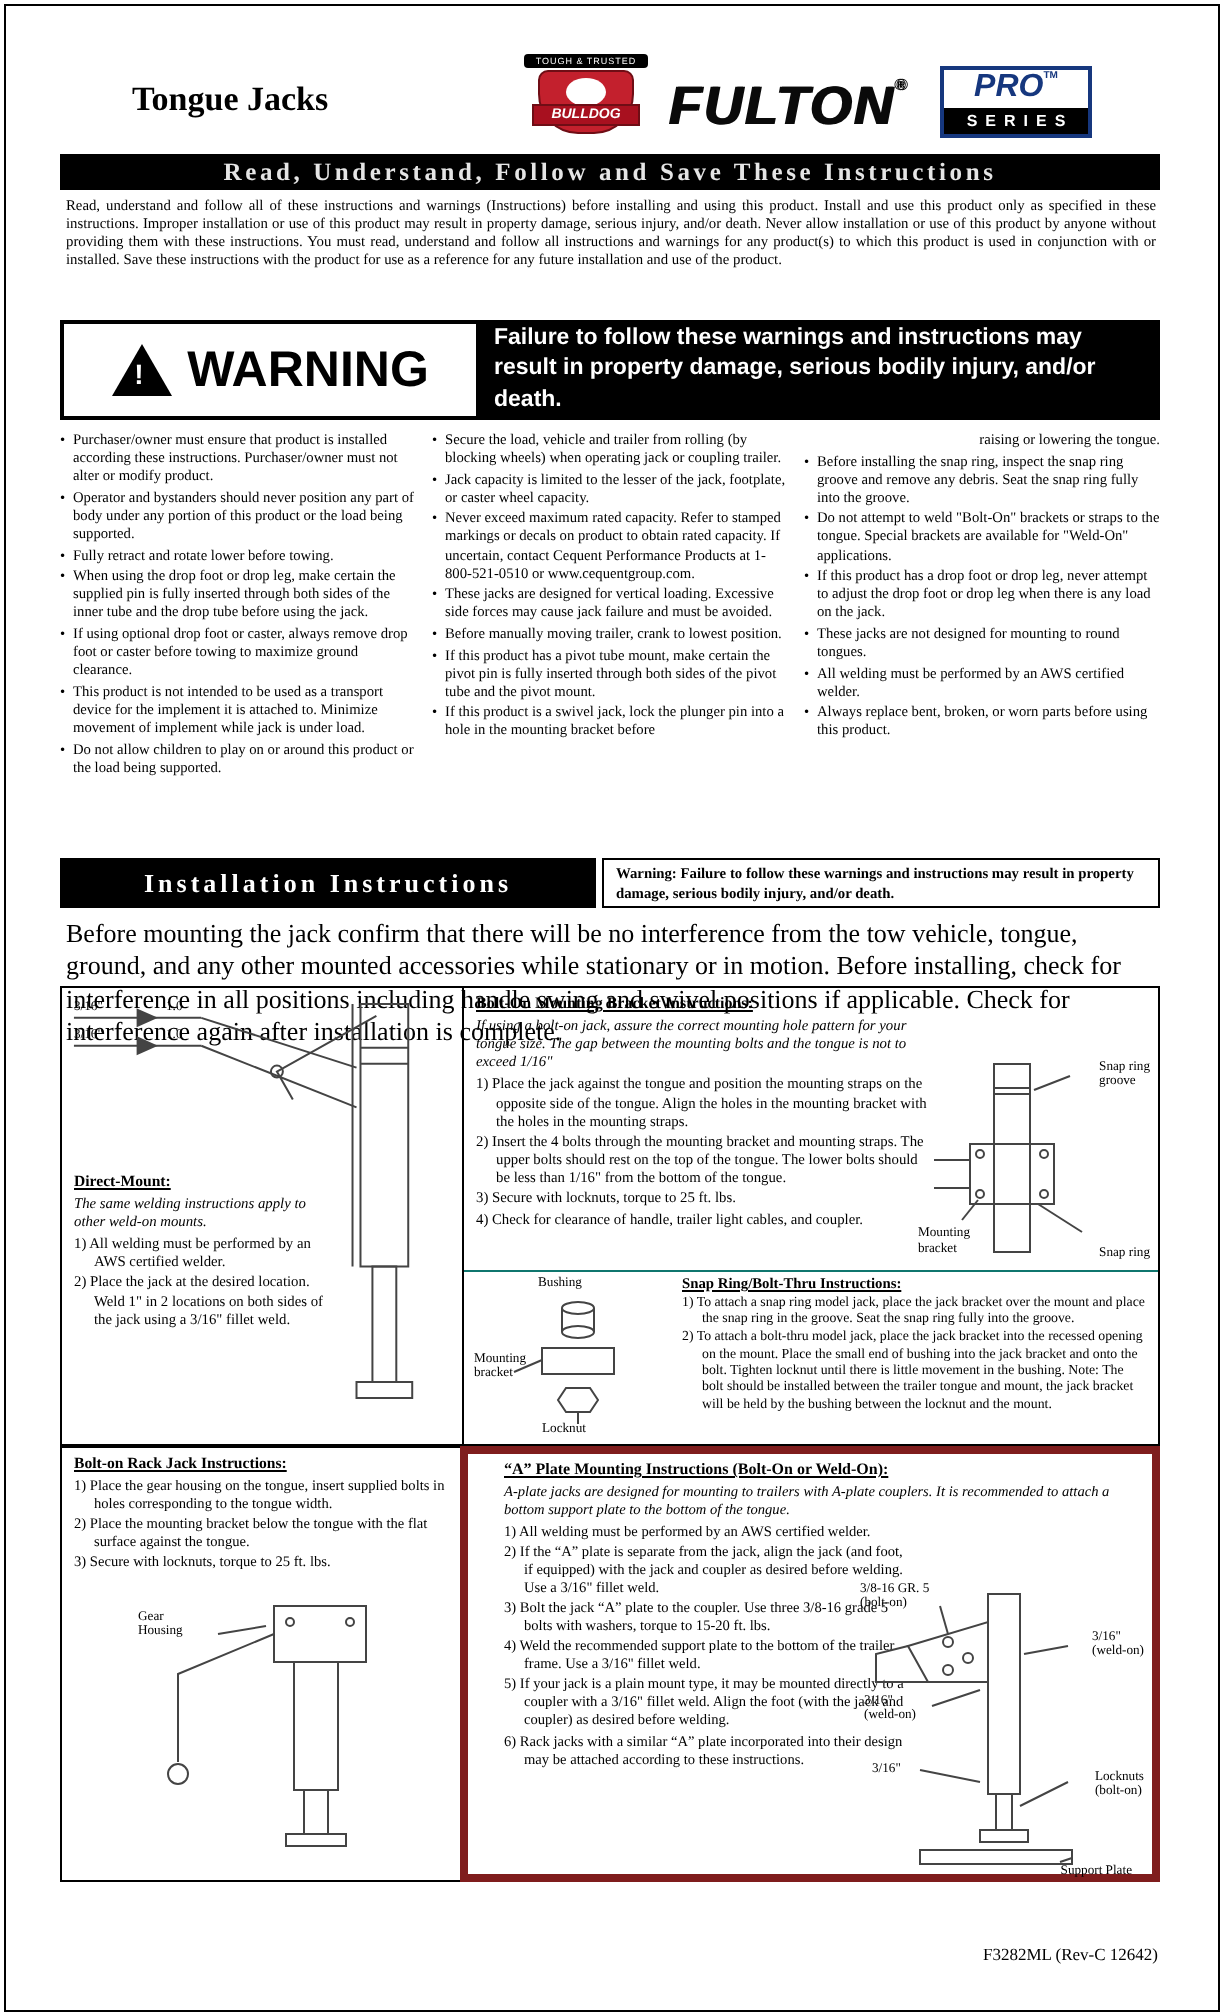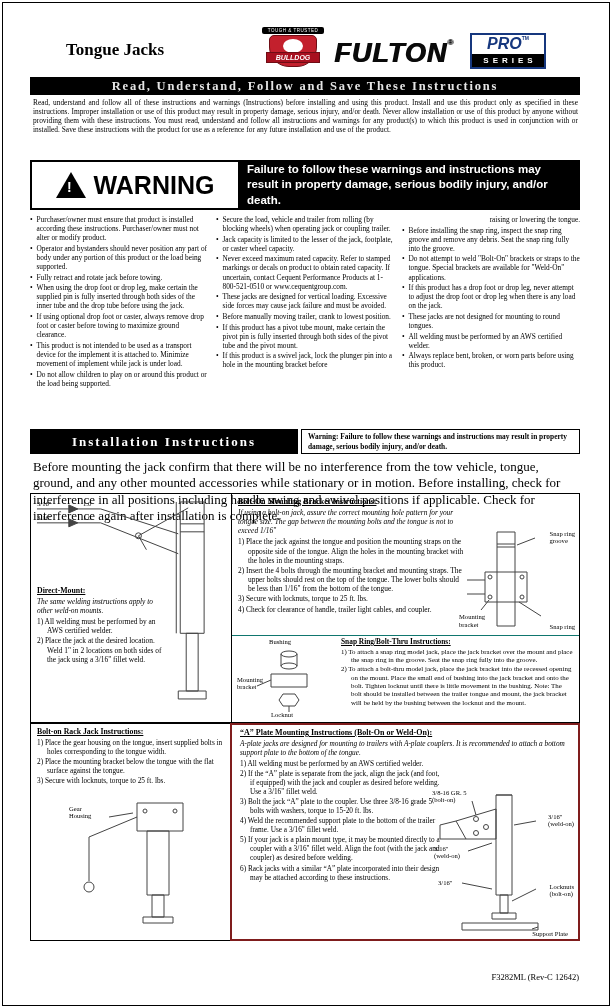--- a/index.html
+++ b/index.html
@@ -62,21 +62,21 @@
   .bo-diagram { position:absolute; right:4px; top:34px; width:116px; height:104px; }
   .sr-section { display:flex; height:86px; padding:2px 5px; font-size:6.9px; line-height:1.2;justify-content:space-between; }
   .sr-diagram { position:relative; width:100px; height:80px; flex:none; }
   .sr-text { flex:1; padding-left:4px; }
   .sr-text .sec-title { font-size:7.4px; }
 
   
   .bottom-row { position:absolute; left:30px; top:723px; width:550px; height:218px; display:flex;border-radius:30px; }
   .rack-box { width:201px; border:1px solid #000; padding:3px 6px; font-size:7.3px; line-height:1.24; position:relative; }
   .rack-diagram { position:relative; margin-top:6px; width:188px; height:135px; }
-  .aplate-box { flex:1; border:2px solid #7f1d1d; margin-left:-1px; padding:3px 8px; font-size:7.3px; line-height:1.24; position:relative; }
+  .aplate-box { flex:1; border:4px solid #7f1d1d; margin-left:-1px; padding:3px 18px; font-size:7.3px; line-height:1.24; position:relative; }
   .aplate-box .sec-title { font-size:8px; }
   .ap-steps { width:200px; }
   .ap-diagram { position:absolute; right:4px; top:64px; width:142px; height:148px; }
 
   .dg-label { position:absolute; font-size:6.6px; line-height:1.12; white-space:pre-line; }
   svg.sketch { position:absolute; inset:0; }
   svg.sketch * { vector-effect:non-scaling-stroke; }
 
   .footer { position:absolute; right:33px; top:972px; font-size:8.5px; }
 </style>
@@ -116,21 +116,21 @@
     </div>
     <div class="warn-right">
         <span>Failure to follow these warnings and instructions may result in property damage, serious bodily injury, and/or death.</span>
       </div>
   </div>
 
   <div class="cols">
     <div class="col">
       <div class="bullet">Purchaser/owner must ensure that product is installed according these instructions.  Purchaser/owner must not alter or modify product.</div>
       <div class="bullet">Operator and bystanders should never position any part of body under any portion of this product or the load being supported.</div>
-      <div class="bullet">Fully retract and rotate jack before towing.</div>
+      <div class="bullet">Fully retract and rotate lower before towing.</div>
       <div class="bullet">When using the drop foot or drop leg, make certain the supplied pin is fully inserted through both sides of the inner tube and the drop tube before using the jack.</div>
       <div class="bullet">If using optional drop foot or caster, always remove drop foot or caster before towing to maximize ground clearance.</div>
       <div class="bullet">This product is not intended to be used as a transport device for the implement it is attached to.  Minimize movement of implement while jack is under load.</div>
       <div class="bullet">Do not allow children to play on or around this product or the load being supported.</div>
     </div>
     <div class="col">
       <div class="bullet">Secure the load, vehicle and trailer from rolling (by blocking wheels) when operating jack or coupling trailer.</div>
       <div class="bullet">Jack capacity is limited to the lesser of the jack, footplate, or caster wheel capacity.</div>
       <div class="bullet">Never exceed maximum rated capacity.  Refer to stamped markings or decals on product to obtain rated capacity.  If uncertain, contact Cequent Performance Products at 1-800-521-0510 or www.cequentgroup.com.</div>
       <div class="bullet">These jacks are designed for vertical loading. Excessive side forces may cause jack failure and must be avoided.</div>

